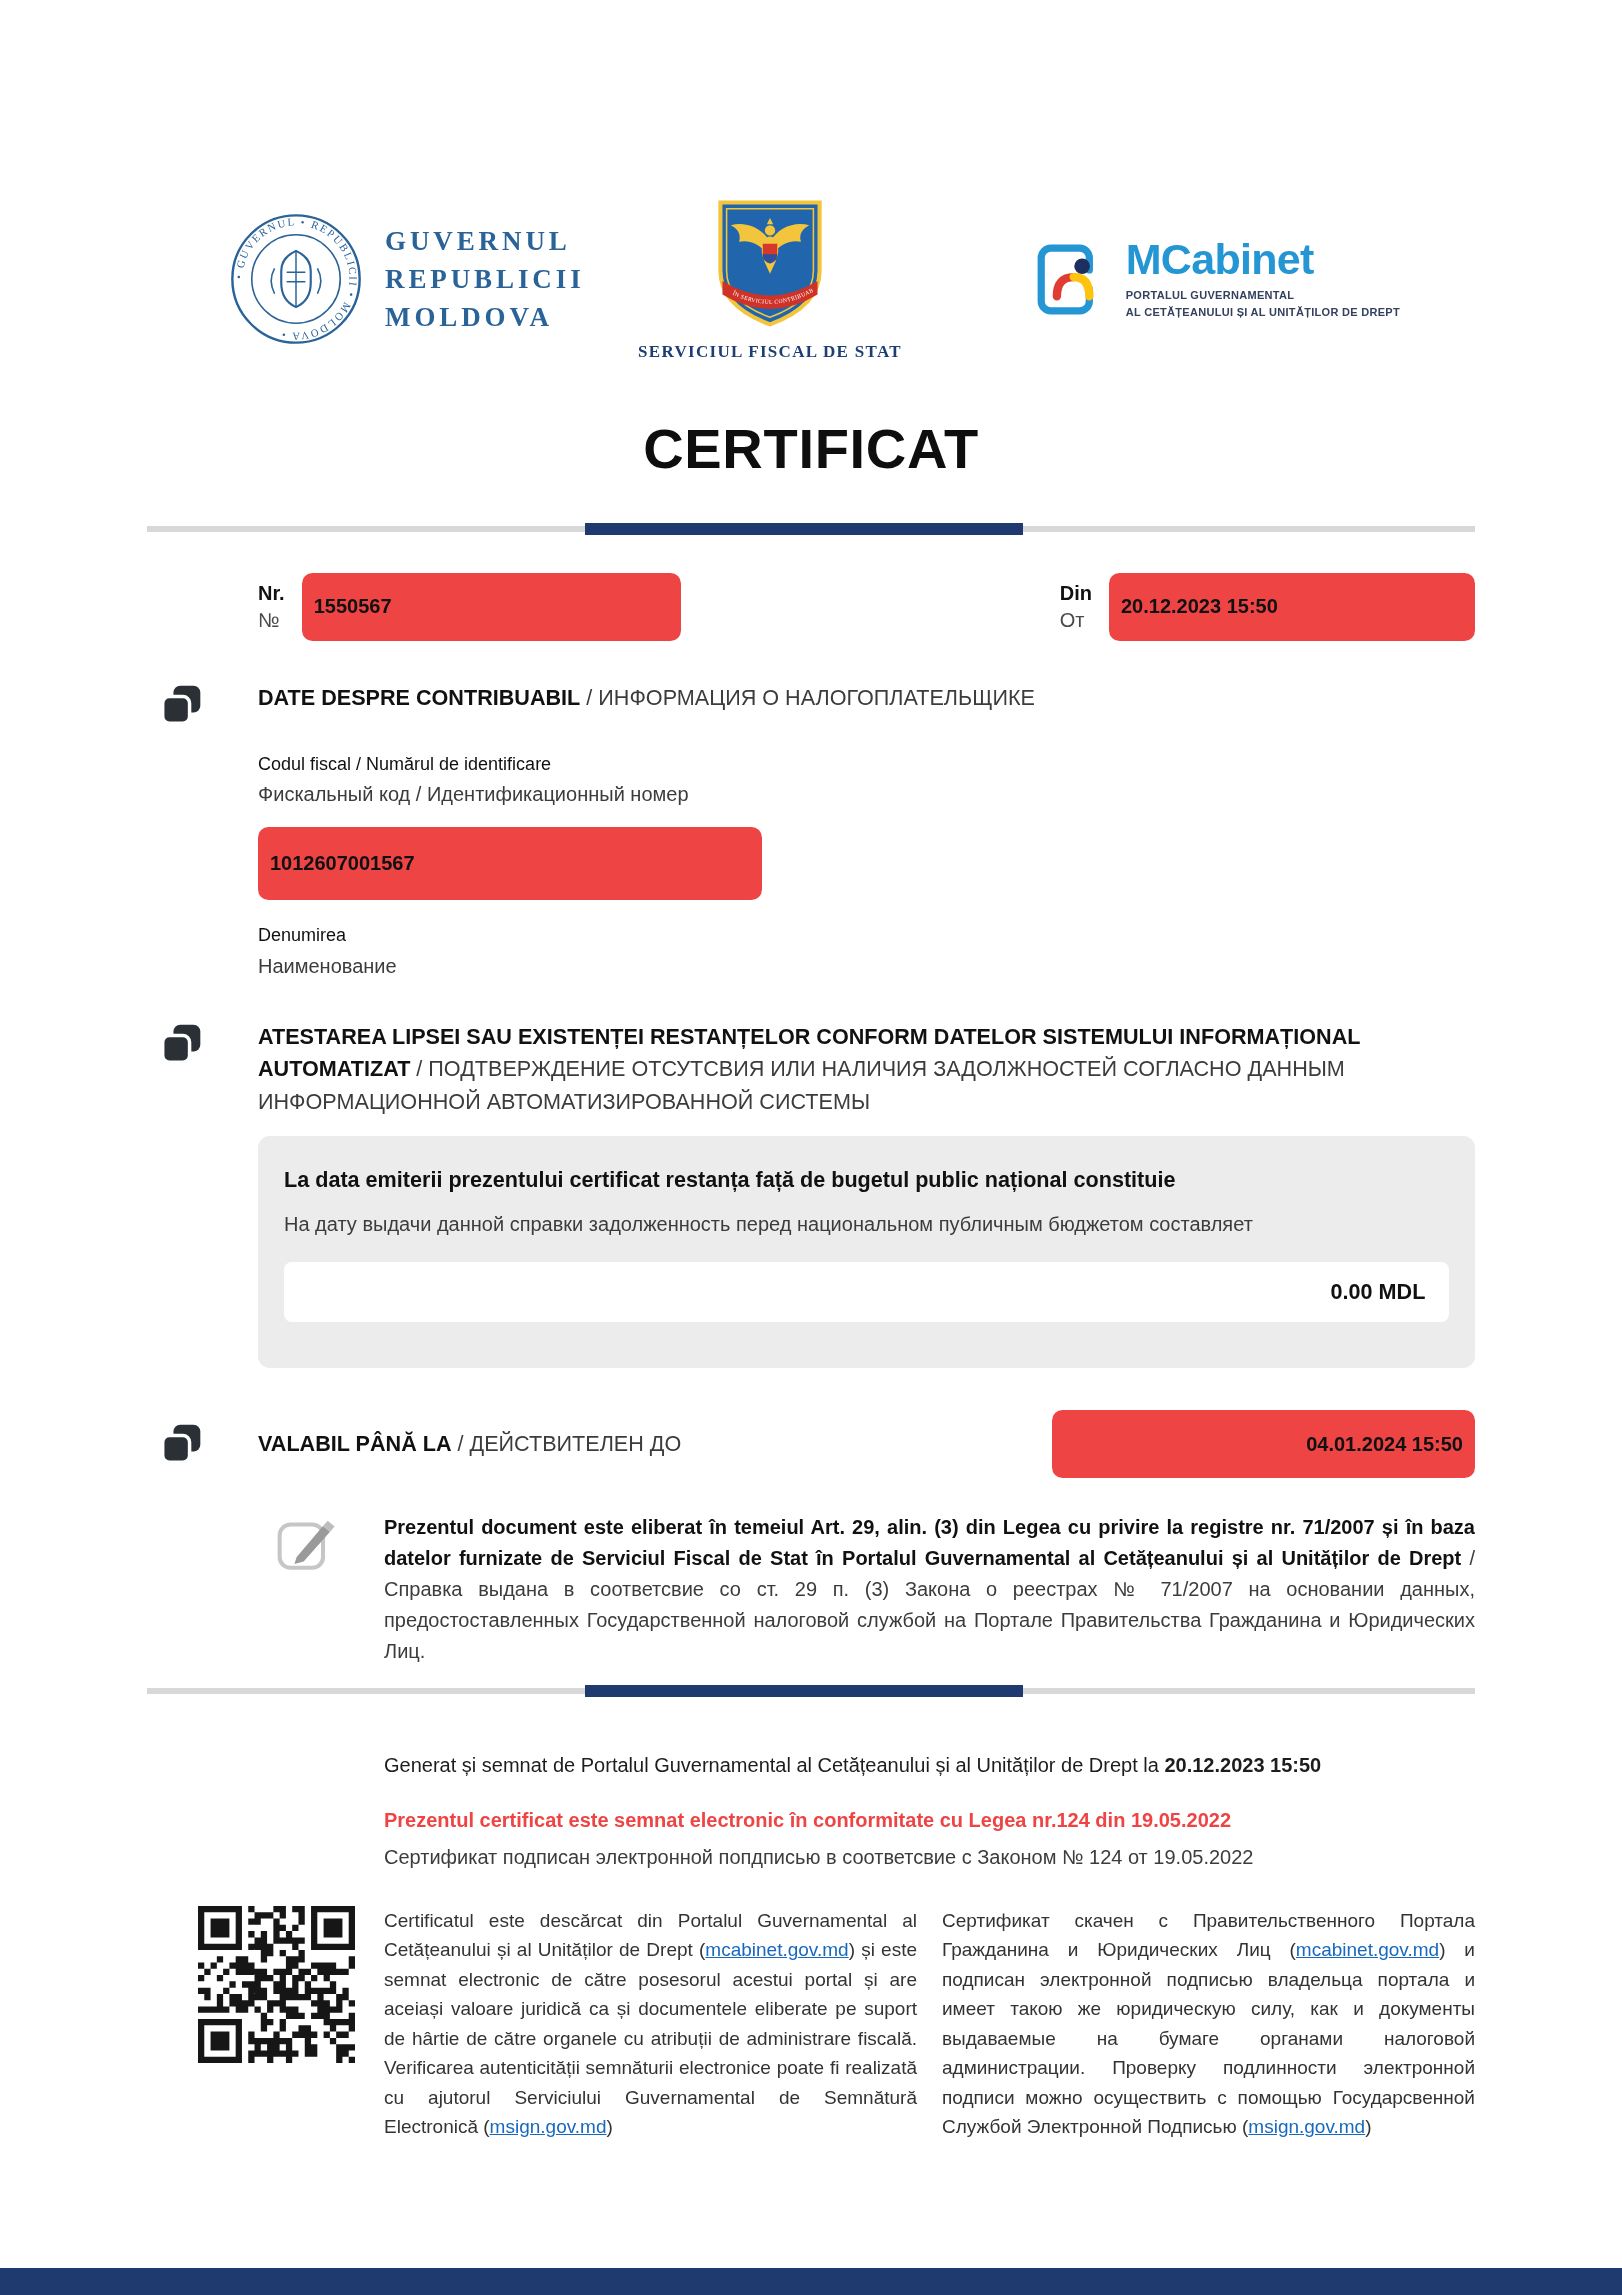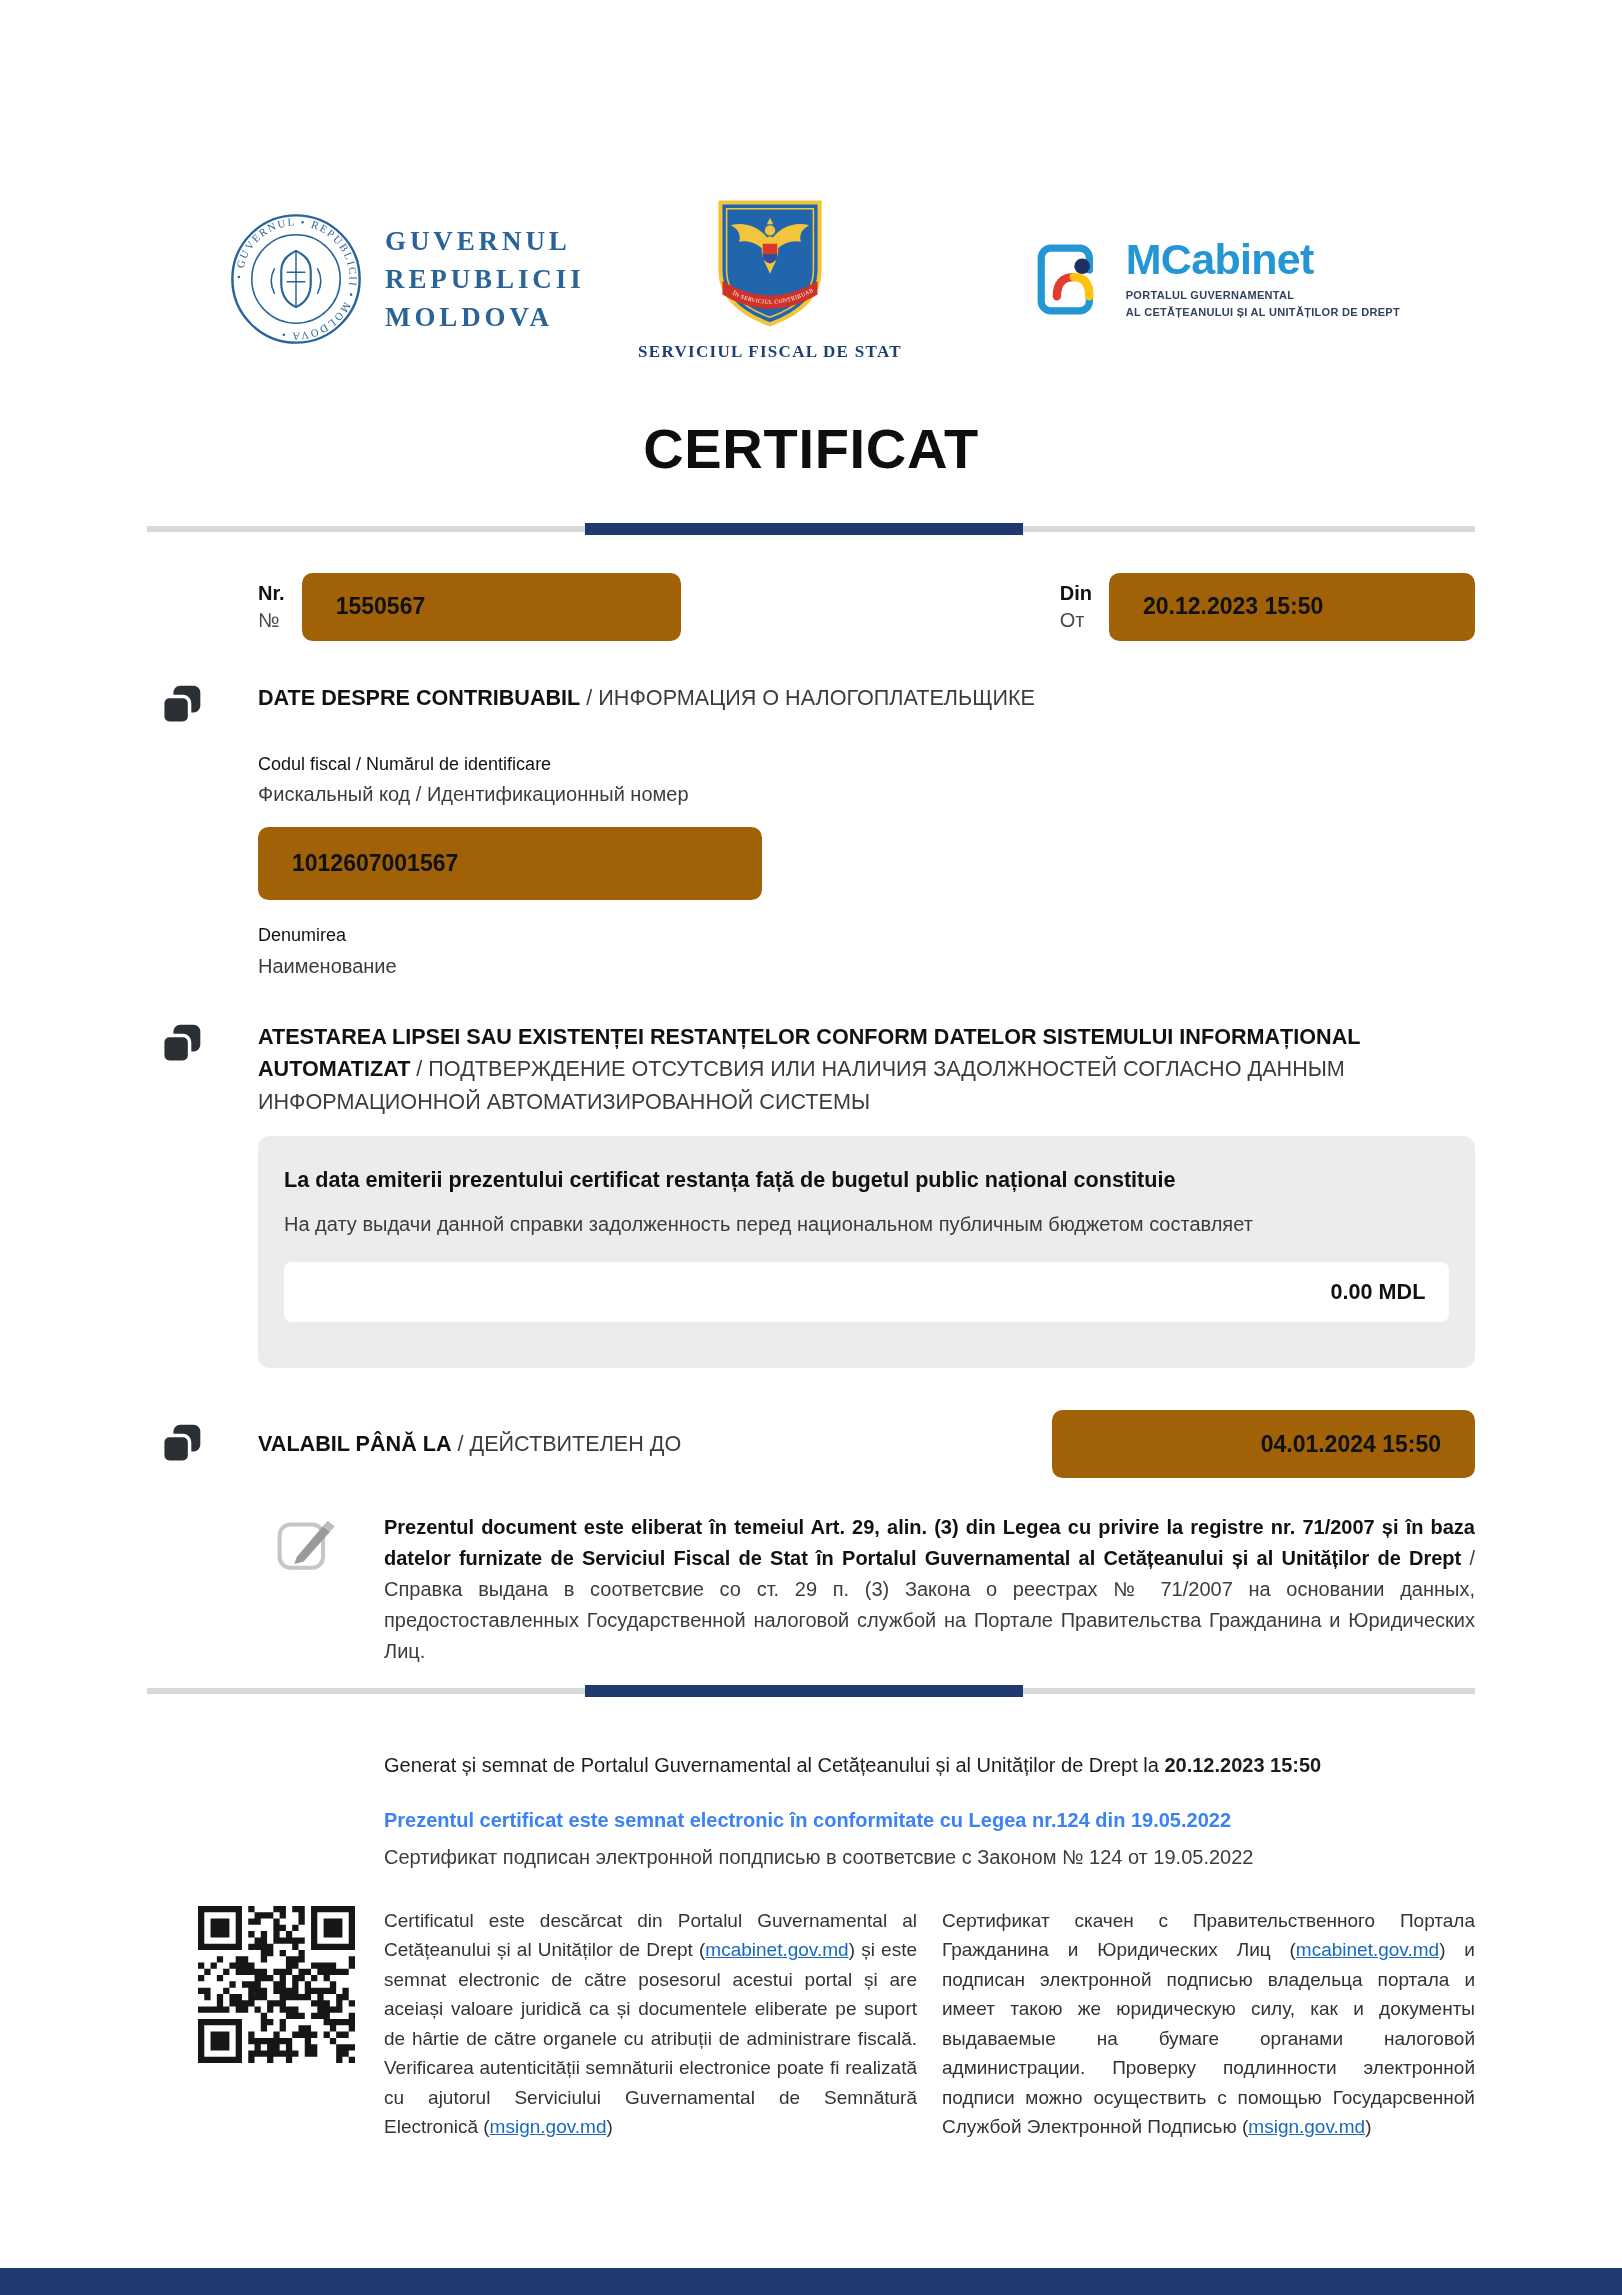--- a/index.html
+++ b/index.html
@@ -30,22 +30,22 @@
   
   .divider{position:relative;height:11.8px;margin-top:42px}
   .divider .rail{position:absolute;left:0;right:0;top:2.6px;height:6.5px;background:#d8d8d8}
   .divider .accent{position:absolute;left:33%;width:33%;top:0;height:11.8px;background:#1e3a6e}
 
   
   .nr-row{display:flex;align-items:center;margin-top:38px}
   .fld-lab{font-size:20px;line-height:1.35;margin-right:17px}
   .fld-lab .ro{font-weight:bold;color:#111}
   .fld-lab .ru{color:#4a4a4a}
-  .vbox{background:#a16207;border-radius:10.5px;height:68px;display:flex;align-items:center;
-    padding:0 34px;box-sizing:border-box;font-weight:bold;font-size:23px;color:#111}
+  .vbox{background:#ef4444;border-radius:10.5px;height:68px;display:flex;align-items:center;
+    padding:0 12px;box-sizing:border-box;font-weight:bold;font-size:20px;color:#111}
   .nr-left{display:flex;align-items:center;margin-left:111px}
   .nr-right{display:flex;align-items:center;margin-left:auto}
   .box-nr{width:379px}
   .box-din{width:366px}
 
   
   .sec{display:flex;align-items:flex-start}
   .sec-icon{flex:0 0 111px;padding-left:13px;box-sizing:border-box;padding-top:1.3px}
   .sec-title{font-size:21.6px;line-height:1.5;color:#111;flex:1}
   .sec-title b{font-weight:bold}
@@ -76,21 +76,21 @@
   .note{display:flex;align-items:flex-start;margin-top:34px}
   .note-icon{flex:0 0 62px;margin-left:128px}
   .note-text{margin-left:47px;flex:1;font-size:20px;line-height:1.55;text-align:justify;color:#111}
   .note-text b{font-weight:bold}
   .note-text .ru{color:#3c3c3c}
 
   .divider2{margin-top:18.3px}
 
   
   .signing{margin-left:237px;margin-top:54px;font-size:20px;line-height:1.45;color:#1d1d1d}
-  .signing .bold-line{font-weight:bold;margin-top:26px;color:#3b82f6}
+  .signing .bold-line{font-weight:bold;margin-top:26px;color:#ef4444}
   .signing .ru-line{margin-top:7.9px;color:#3c3c3c}
 
   
   .qr-row{display:flex;align-items:flex-start;margin-top:34px}
   .qr{flex:0 0 157px;margin-left:51px}
   .cols{display:flex;margin-left:29px;flex:1;gap:25px}
   .col{flex:1;font-size:19px;line-height:1.55;text-align:justify;color:#333}
   .col a{color:#1769c0;text-decoration:underline;cursor:pointer}
 
   

